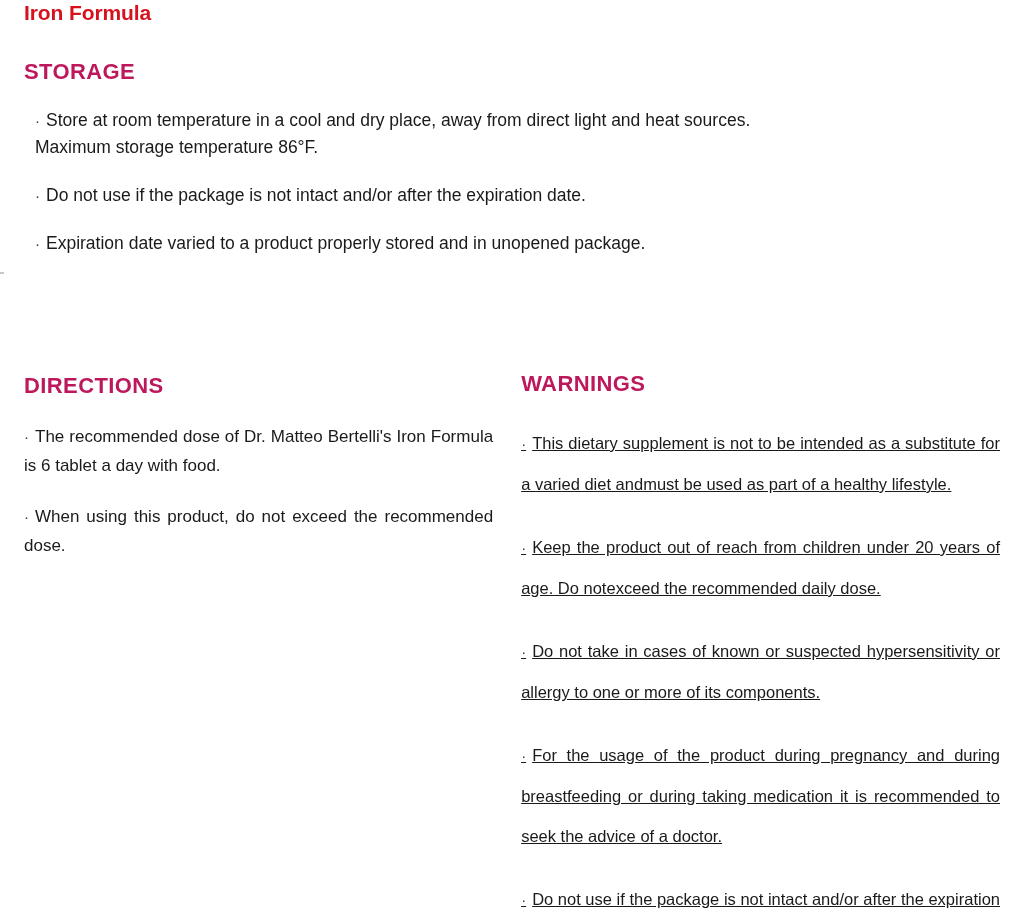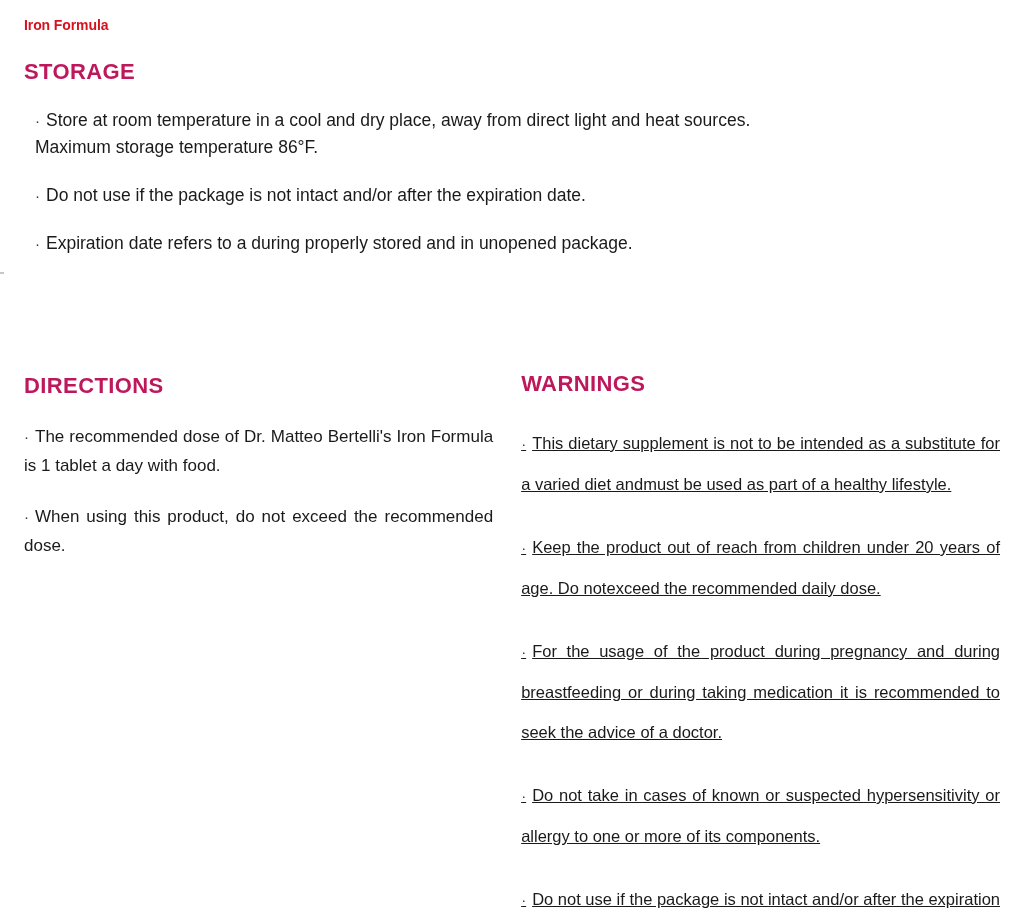--- a/index.html
+++ b/index.html
@@ -18,24 +18,24 @@
   .page {
     position: relative;
     width: 1024px;
     height: 921px;
     box-sizing: border-box;
     padding: 0 24px;
   }
   .product-title {
     color: #d6121f;
     font-weight: bold;
-    font-size: 14px;
+    font-size: 21px;
     letter-spacing: -0.1px;
     margin: 0;
-    padding-top: 12px;
+    padding-top: 0;
     position: absolute;
     top: 0px;
     left: 24px;
     line-height: 26px;
   }
   .section-heading {
     color: #be185d;
     font-weight: bold;
     font-size: 22px;
     letter-spacing: 0.4px;
@@ -129,39 +129,39 @@
 
   <h1 class="product-title">Iron Formula</h1>
 
   <div class="stray-mark"></div>
 
   <section class="storage-block">
     <h2 class="section-heading">STORAGE</h2>
     <ul class="storage-list">
       <li><span class="bullet">·</span><span>Store at room temperature in a cool and dry place, away from direct light and heat sources. Maximum storage temperature 86°F.</span></li>
       <li><span class="bullet">·</span><span>Do not use if the package is not intact and/or after the expiration date.</span></li>
-      <li><span class="bullet">·</span><span>Expiration date refers to a during properly stored and in unopened package.</span></li>
+      <li><span class="bullet">·</span><span>Expiration date varied to a product properly stored and in unopened package.</span></li>
     </ul>
   </section>
 
   <div class="columns">
 
     <section class="col-left">
       <h2 class="section-heading">DIRECTIONS</h2>
       <ul class="just-list">
-        <li><span class="bullet">·</span><span>The recommended dose of Dr. Matteo Bertelli's Iron Formula is 1 tablet a day with food.</span></li>
+        <li><span class="bullet">·</span><span>The recommended dose of Dr. Matteo Bertelli's Iron Formula is 6 tablet a day with food.</span></li>
         <li><span class="bullet">·</span><span>When using this product, do not exceed the recommended dose.</span></li>
       </ul>
     </section>
 
     <section class="col-right">
       <h2 class="section-heading">WARNINGS</h2>
       <ul class="just-list">
         <li><span class="bullet">·</span><span>This dietary supplement is not to be intended as a substitute for a varied diet andmust be used as part of a healthy lifestyle.</span></li>
         <li><span class="bullet">·</span><span>Keep the product out of reach from children under 20 years of age. Do notexceed the recommended daily dose.</span></li>
+        <li><span class="bullet">·</span><span>Do not take in cases of known or suspected hypersensitivity or allergy to one or more of its components.</span></li>
         <li><span class="bullet">·</span><span>For the usage of the product during pregnancy and during breastfeeding or during taking medication it is recommended to seek the advice of a doctor.</span></li>
-        <li><span class="bullet">·</span><span>Do not take in cases of known or suspected hypersensitivity or allergy to one or more of its components.</span></li>
         <li><span class="bullet">·</span><span>Do not use if the package is not intact and/or after the expiration date. Theexpiration date refers to the product correctly stored and in unopened packaging.</span></li>
       </ul>
     </section>
 
   </div>
 </div>
 
 </body></html>

